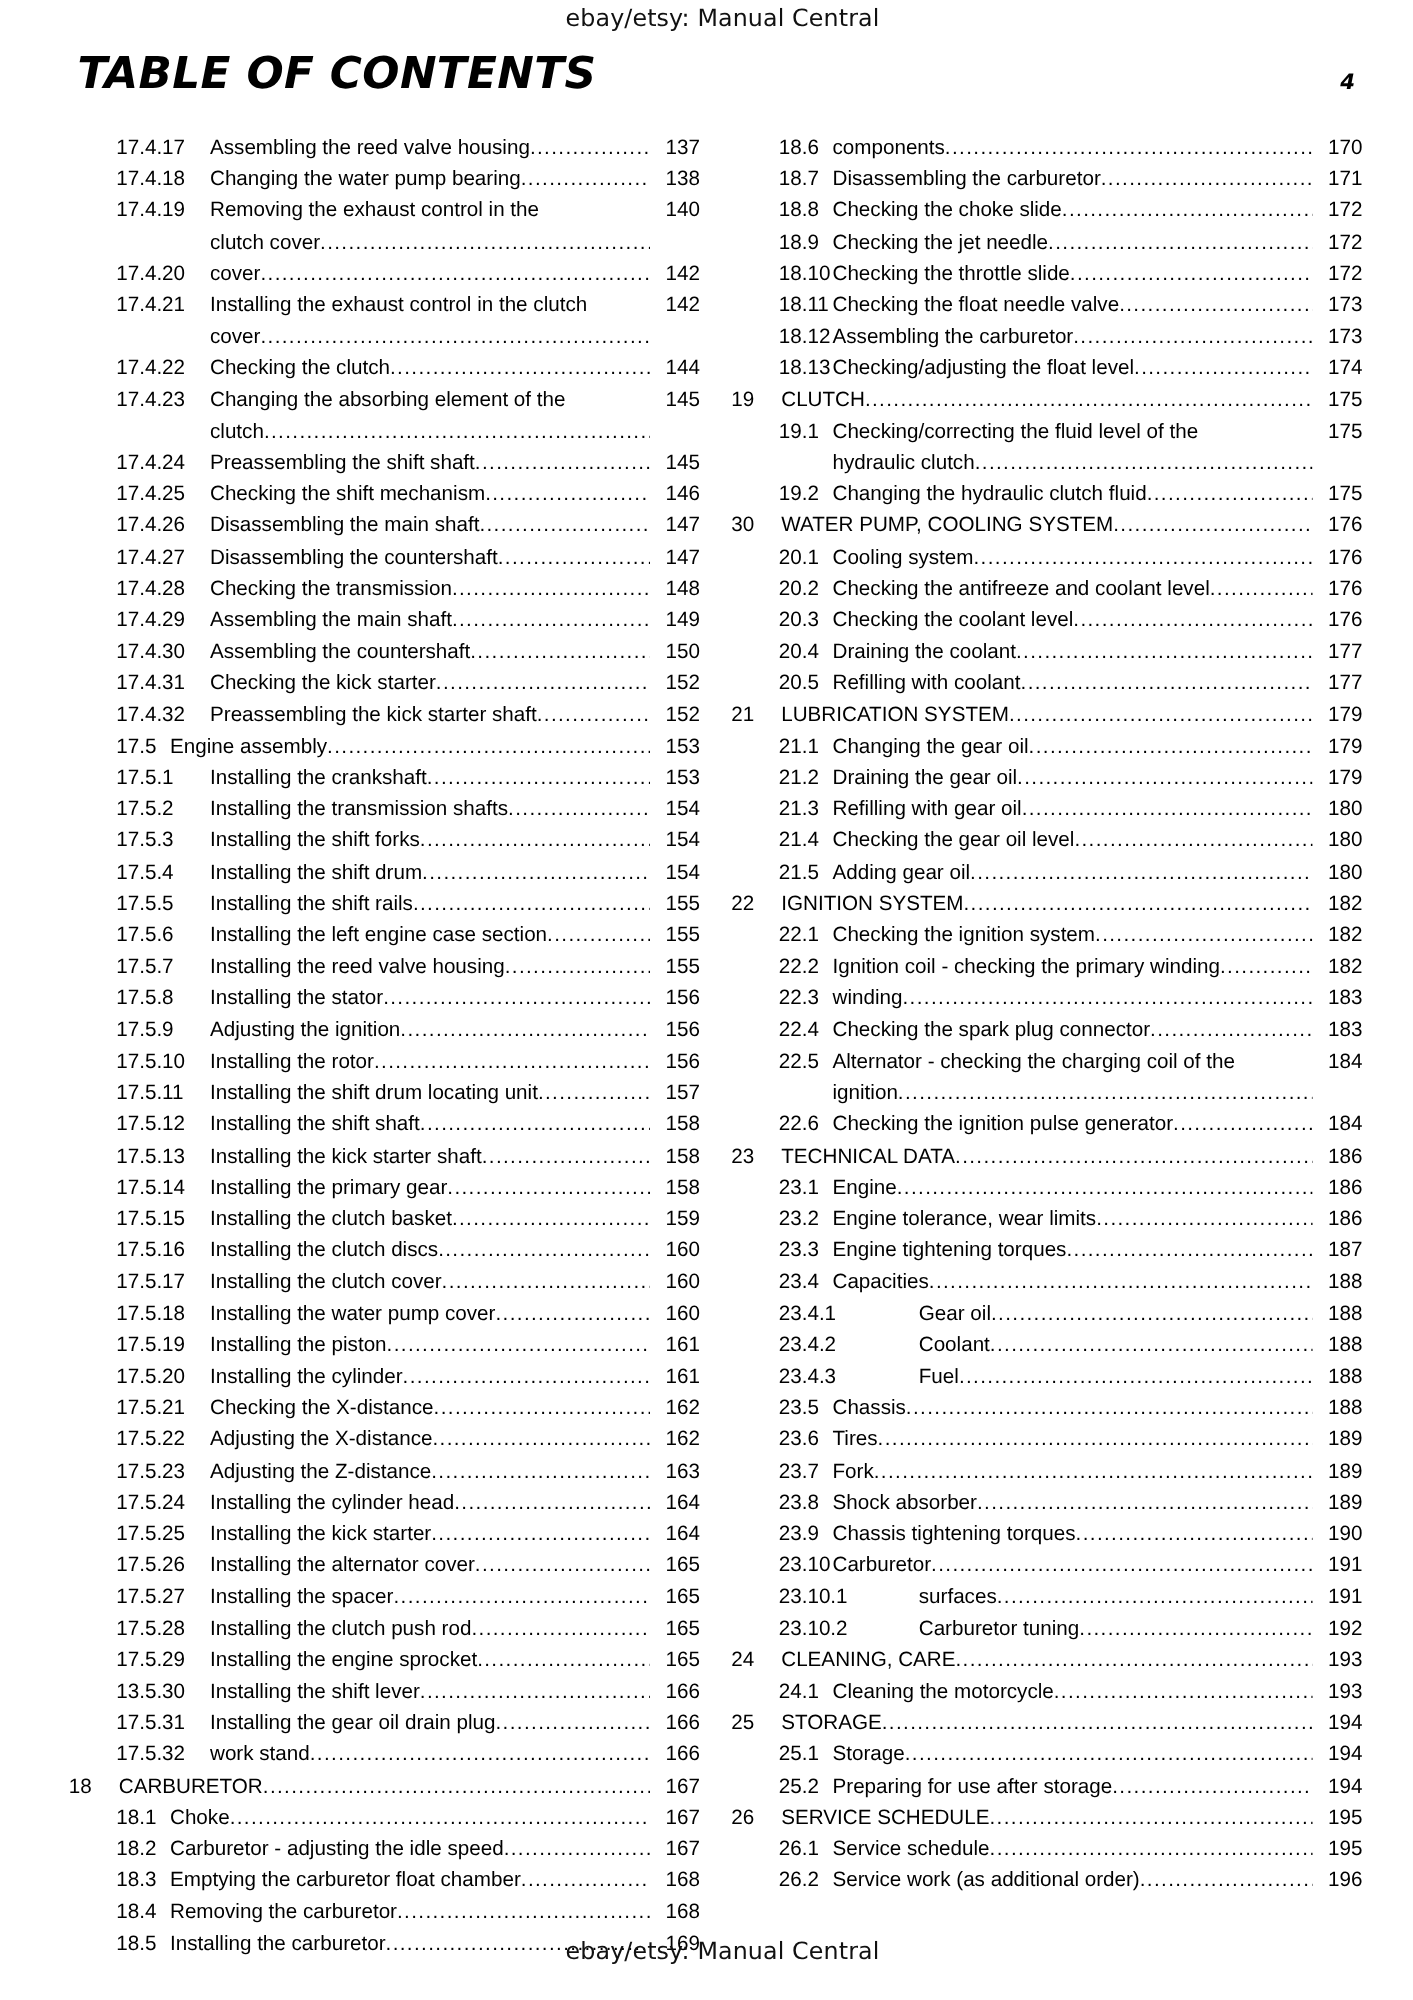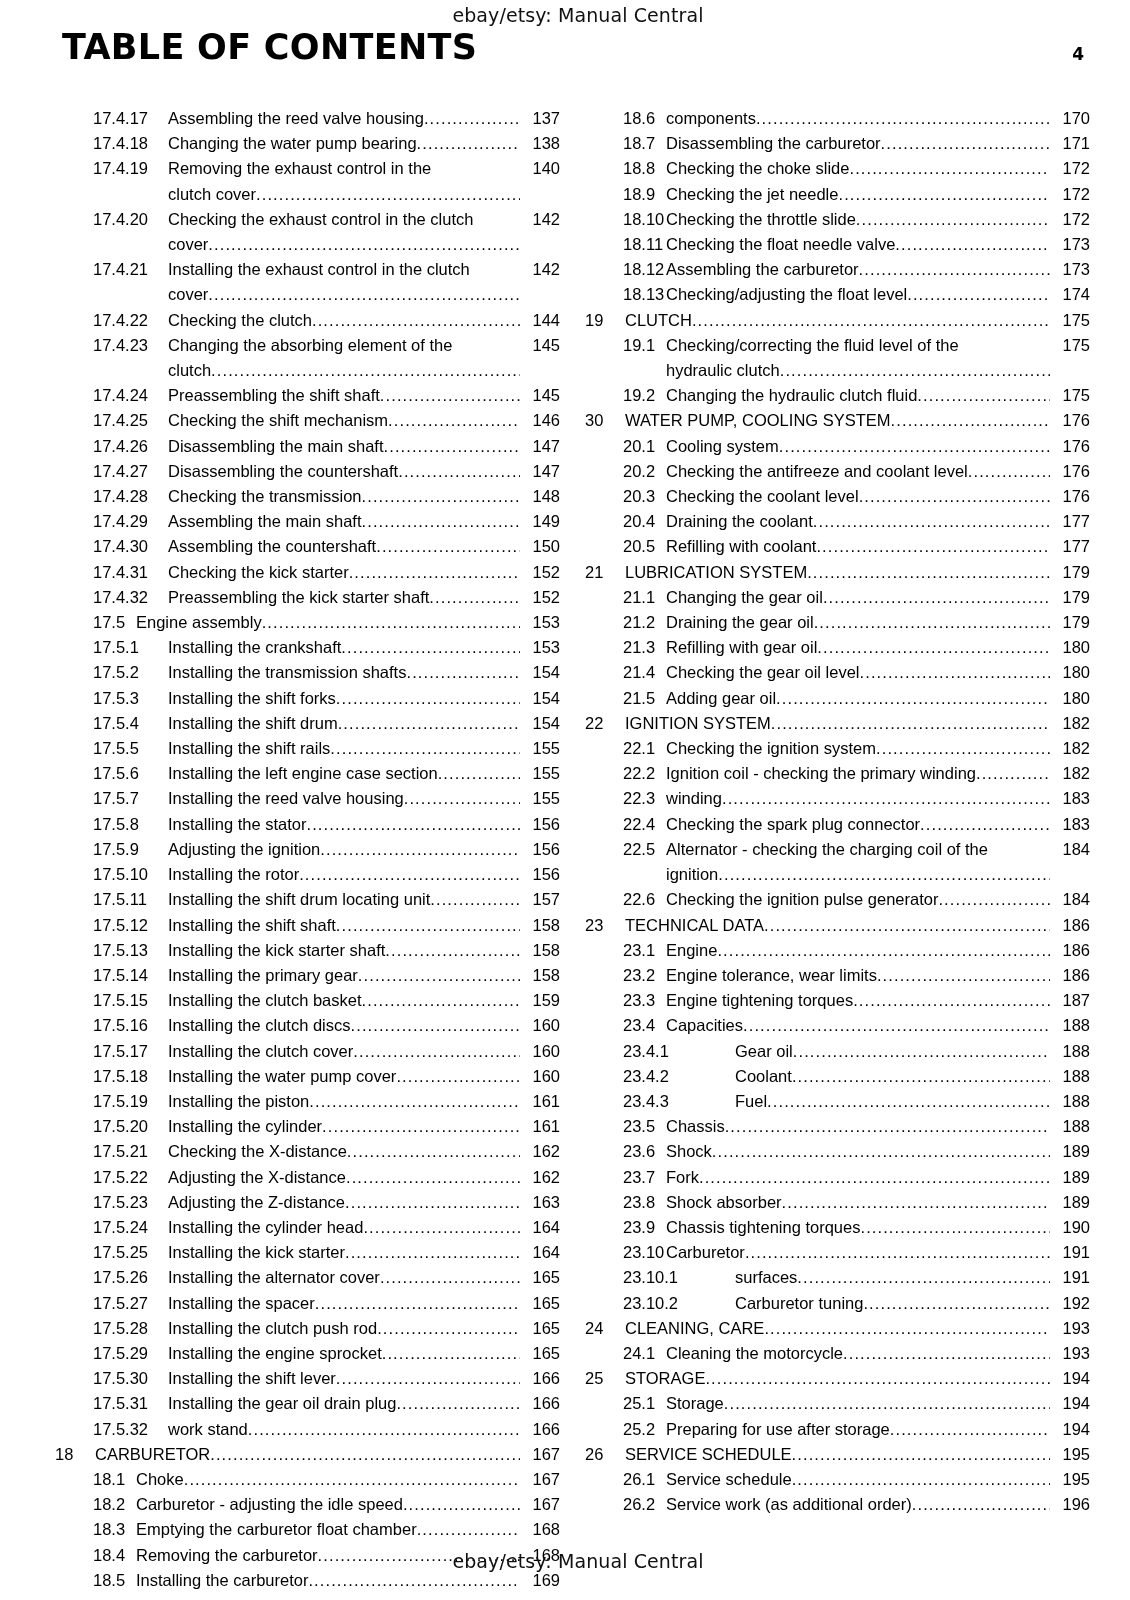--- a/index.html
+++ b/index.html
@@ -34,24 +34,25 @@
     font-size: 19px;
     letter-spacing: 0.1px;
     color: #111;
   }
   .running-head { top: 4px; }
   .running-foot { top: 1550px; }
 
   
   .title-block {
     position: absolute;
-    top: 26px;
+    top: 38px;
     left: 62px;
     right: 46px;
     height: 46px;
+    font-style: italic;
   }
   .toc-title {
     position: absolute;
     left: 0;
     top: 0;
     font-family: "DejaVu Sans", sans-serif;
     font-weight: bold;
     font-size: 35px;
     letter-spacing: 0.3px;
     line-height: 42px;
@@ -192,21 +193,20 @@
             <span class="secondline">
               <span class="txt">clutch cover</span>
               <span class="dots">........................................................................................................................</span>
             </span>
           </div>
           <div class="pagecol">140</div>
         </div>
         <div class="entry lvl3">
           <div class="num">17.4.20</div>
           <div class="body title-line">
-            <span class="firstline">Checking the exhaust control in the clutch</span>
             <span class="secondline">
               <span class="txt">cover</span>
               <span class="dots">........................................................................................................................</span>
             </span>
           </div>
           <div class="pagecol">142</div>
         </div>
         <div class="entry lvl3">
           <div class="num">17.4.21</div>
           <div class="body title-line">
@@ -623,21 +623,21 @@
           <div class="num">17.5.29</div>
           <div class="body title-line">
             <span class="oneline">
               <span class="txt">Installing the engine sprocket </span>
               <span class="dots">........................................................................................................................</span>
             </span>
           </div>
           <div class="pagecol">165</div>
         </div>
         <div class="entry lvl3">
-          <div class="num">17.5.30</div>
+          <div class="num">13.5.30</div>
           <div class="body title-line">
             <span class="oneline">
               <span class="txt">Installing the shift lever</span>
               <span class="dots">........................................................................................................................</span>
             </span>
           </div>
           <div class="pagecol">166</div>
         </div>
         <div class="entry lvl3">
           <div class="num">17.5.31</div>
@@ -1110,21 +1110,21 @@
               <span class="txt">Chassis </span>
               <span class="dots">........................................................................................................................</span>
             </span>
           </div>
           <div class="pagecol">188</div>
         </div>
         <div class="entry lvl2">
           <div class="num">23.6</div>
           <div class="body title-line">
             <span class="oneline">
-              <span class="txt">Shock </span>
+              <span class="txt">Tires </span>
               <span class="dots">........................................................................................................................</span>
             </span>
           </div>
           <div class="pagecol">189</div>
         </div>
         <div class="entry lvl2">
           <div class="num">23.7</div>
           <div class="body title-line">
             <span class="oneline">
               <span class="txt">Fork</span>

